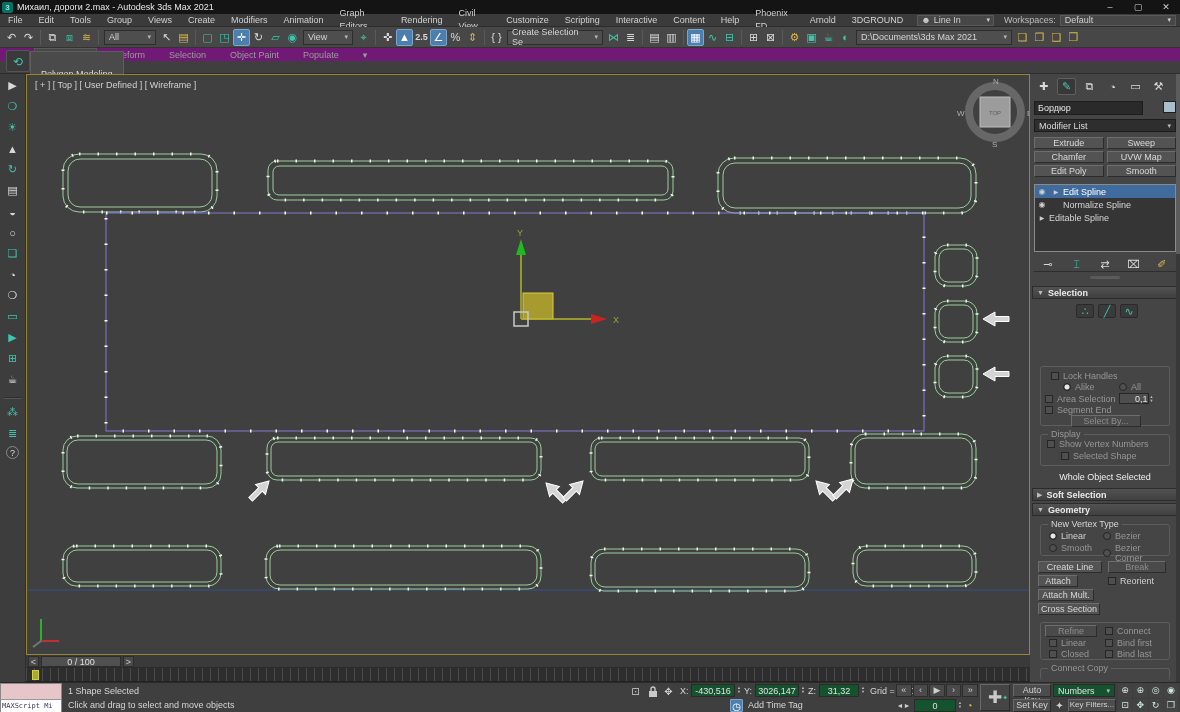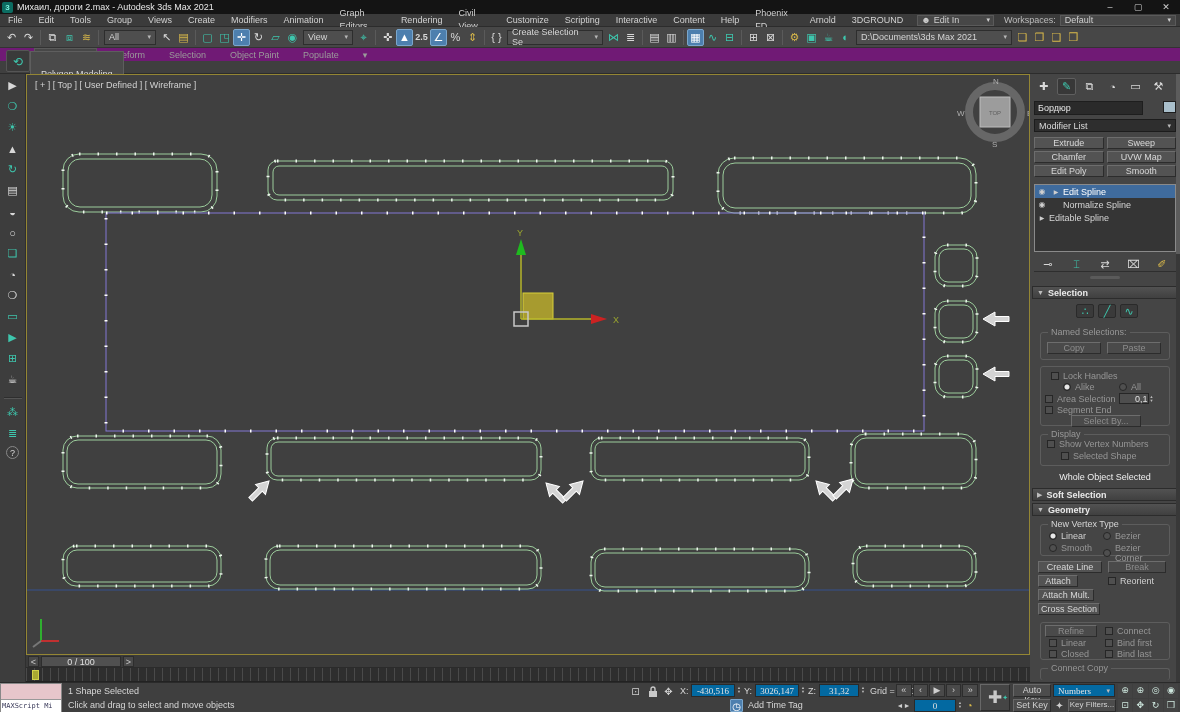--- a/index.html
+++ b/index.html
@@ -113,22 +113,22 @@
   #panelscroll { position:absolute; right:0; top:0; width:4px; height:608px; background:#383838; }
   #panelscroll div { position:absolute; top:0; left:0; width:4px; height:180px; background:#5c5c5c; }
   
   #statusbar { position:absolute; left:0; top:682px; width:1180px; height:30px; background:#3f3f3f;
     border-top:1px solid #2a2a2a; }
   #mxs { position:absolute; left:0; top:0; width:62px; height:30px; border:1px solid #888; background:#fff; }
   #mxs .pink { height:16px; background:#e7c6cb; border-bottom:1px solid #999; }
   #mxs .txt { font-family:"DejaVu Sans Mono","Liberation Mono",monospace; font-size:7px; color:#3a3a5a;
     padding:2px 1px 0 1px; white-space:nowrap; overflow:hidden; }
   .sbtext { position:absolute; color:#d6d6d6; }
-  .sfield { position:absolute; height:13px; background:#0369a1; border:1px solid #2a2a2a; color:#e2e2e2;
-    display:flex; align-items:center; justify-content:center;font-family:Liberation Serif, serif; }
+  .sfield { position:absolute; height:13px; background:#14532d; border:1px solid #2a2a2a; color:#e2e2e2;
+    display:flex; align-items:center; justify-content:center; }
   .sbtn { position:absolute; height:13px; background:#4c4c4c; border:1px solid; border-color:#686868 #2b2b2b #2b2b2b #686868;
     color:#d2d2d2; text-align:center; }
   .sic { position:absolute; width:15px; height:13px; color:#cfcfcf; text-align:center; line-height:13px; font-size:10px; }
   #timetagico { background:#4d7fae; border:1px solid #7aa6cc; color:#fff; border-radius:1px; }
   #playback { position:absolute; left:896px; top:1px; width:82px; height:13px; display:flex; gap:1px; }
   #playback .pb { flex:1; background:#4a4a4a; border:1px solid #2d2d2d; color:#cfcfcf; text-align:center; line-height:11px; }
   #bigkey { position:absolute; left:980px; top:1px; width:30px; height:27px; background:#454545;
     border:1px solid; border-color:#686868 #2b2b2b #2b2b2b #686868; color:#c9c9c9;
     font-size:17px; font-weight:bold; text-align:center; line-height:25px; }
   #bigkey i { position:absolute; right:1px; bottom:0px; font-size:7px; color:#3ec6ad; font-style:normal; }
@@ -164,21 +164,21 @@
   <span class="mi">Scripting</span>
   <span class="mi">Interactive</span>
   <span class="mi">Content</span>
   <span class="mi">Help</span>
   <span class="mi">Phoenix FD</span>
   <span class="mi">Arnold</span>
   <span class="mi">3DGROUND</span>
   <div class="spacer" style="flex:1"></div>
   <div id="signin">
     <span>☻</span>
-    <span style="flex:1">Edit In</span>
+    <span style="flex:1">Line In</span>
     <span class="car" style="font-size:7px">▾</span>
   </div>
   <span id="wslabel">Workspaces:</span>
   <div id="wsdd" style="margin-right:4px">
     <span>Default</span>
     <span class="car" style="font-size:7px">▾</span>
   </div>
 </div>
 
 <div id="maintoolbar">
@@ -472,25 +472,20 @@
 
     <div class="rollout" style="top:212px">
       <span class="rar">▼</span>
         <span>Selection</span>
     </div>
     <div class="row" style="left:46px; top:230px; gap:4px">
       <span class="ic teal" style="background:#3a3a3a;border:1px solid #2a2a2a;width:18px;height:14px">∴</span>
       <span class="ic teal" style="background:#3a3a3a;border:1px solid #2a2a2a;width:18px;height:14px">╱</span>
       <span class="ic teal" style="background:#3a3a3a;border:1px solid #2a2a2a;width:18px;height:14px">∿</span>
     </div>
-    <div class="gbox" style="left:10px; top:258px; width:130px; height:28px">
-      <span class="gbl">Named Selections:</span>
-      <div class="pbtn dis" style="position:absolute;left:6px;top:9px;width:54px">Copy</div>
-      <div class="pbtn dis" style="position:absolute;left:66px;top:9px;width:54px">Paste</div>
-    </div>
     <div class="gbox" style="left:10px; top:292px; width:130px; height:60px">
       <div class="row dim" style="left:10px; top:4px">
           <span class="cb"></span>
           <span>Lock Handles</span>
         </div>
       <div class="row dim" style="left:22px; top:15px">
           <span class="rb on"></span>
           <span>Alike</span>
         </div>
       <div class="row dim" style="left:78px; top:15px">

